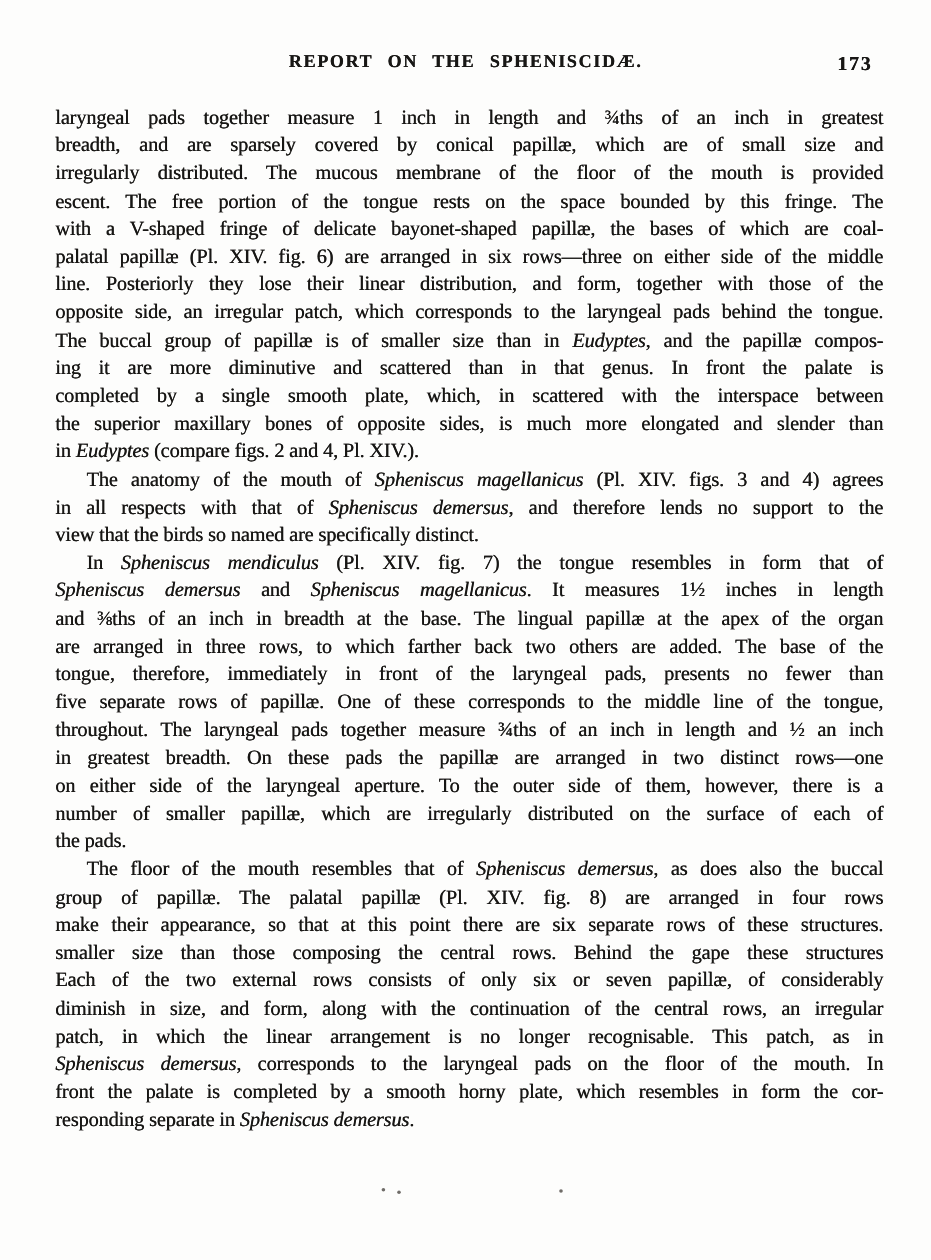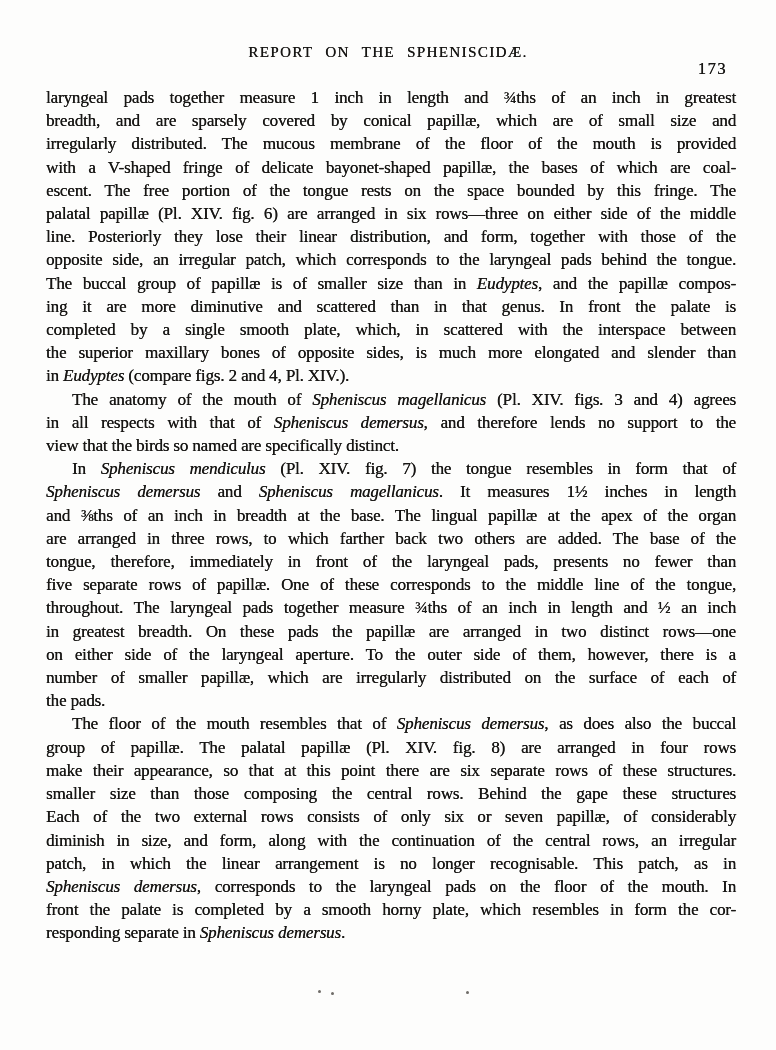--- a/index.html
+++ b/index.html
@@ -12,35 +12,35 @@
   .page {
     position: relative;
     width: 776px; height: 1050px;
     overflow: hidden;
     background: #fdfdfc;
   }
   .running-head {
     position: absolute;
     top: 44px; left: 46px; right: 46px;
     height: 20px;
+    font-weight: bold;
   }
   .running-head .title {
     text-align: center;
     font-size: 15px;
     letter-spacing: 1.4px;
     word-spacing: 7px;
     text-shadow: 0.25px 0 0 currentColor;
   }
   .running-head .pagenum {
     position: absolute;
     right: 3px; top: -1px;
     font-size: 16.5px;
     letter-spacing: 1.5px;
     text-shadow: 0.3px 0 0 currentColor;
-    margin-top: 16px;
   }
   .body-text {
     position: absolute;
     top: 86px; left: 46px;
     width: 690px;
   }
   .line {
     font-size: 17px;
     line-height: 23.2px;
     letter-spacing: -0.15px;
@@ -67,22 +67,22 @@
   <div class="running-head">
     <div class="title">REPORT ON THE SPHENISCIDÆ.</div>
     <div class="pagenum">173</div>
   </div>
 
   <div class="body-text">
       <div>
         <div class="line"><span>laryngeal pads together measure 1 inch in length and ¾ths of an inch in greatest</span></div>
         <div class="line"><span>breadth, and are sparsely covered by conical papillæ, which are of small size and</span></div>
         <div class="line"><span>irregularly distributed.  The mucous membrane of the floor of the mouth is provided</span></div>
+        <div class="line"><span>escent.  The free portion of the tongue rests on the space bounded by this fringe.  The</span></div>
         <div class="line"><span>with a V-shaped fringe of delicate bayonet-shaped papillæ, the bases of which are coal-</span></div>
-        <div class="line"><span>escent.  The free portion of the tongue rests on the space bounded by this fringe.  The</span></div>
         <div class="line"><span>palatal papillæ (Pl. XIV. fig. 6) are arranged in six rows—three on either side of the middle</span></div>
         <div class="line"><span>line.  Posteriorly they lose their linear distribution, and form, together with those of the</span></div>
         <div class="line"><span>opposite side, an irregular patch, which corresponds to the laryngeal pads behind the tongue.</span></div>
         <div class="line"><span>The buccal group of papillæ is of smaller size than in </span><span class="it">Eudyptes</span><span>, and the papillæ compos-</span></div>
         <div class="line"><span>ing it are more diminutive and scattered than in that genus.  In front the palate is</span></div>
         <div class="line"><span>completed by a single smooth plate, which, in scattered with the interspace between</span></div>
         <div class="line"><span>the superior maxillary bones of opposite sides, is much more elongated and slender than</span></div>
         <div class="line last"><span>in </span><span class="it">Eudyptes</span><span> (compare figs. 2 and 4, Pl. XIV.).</span></div>
       </div>
       <div>

